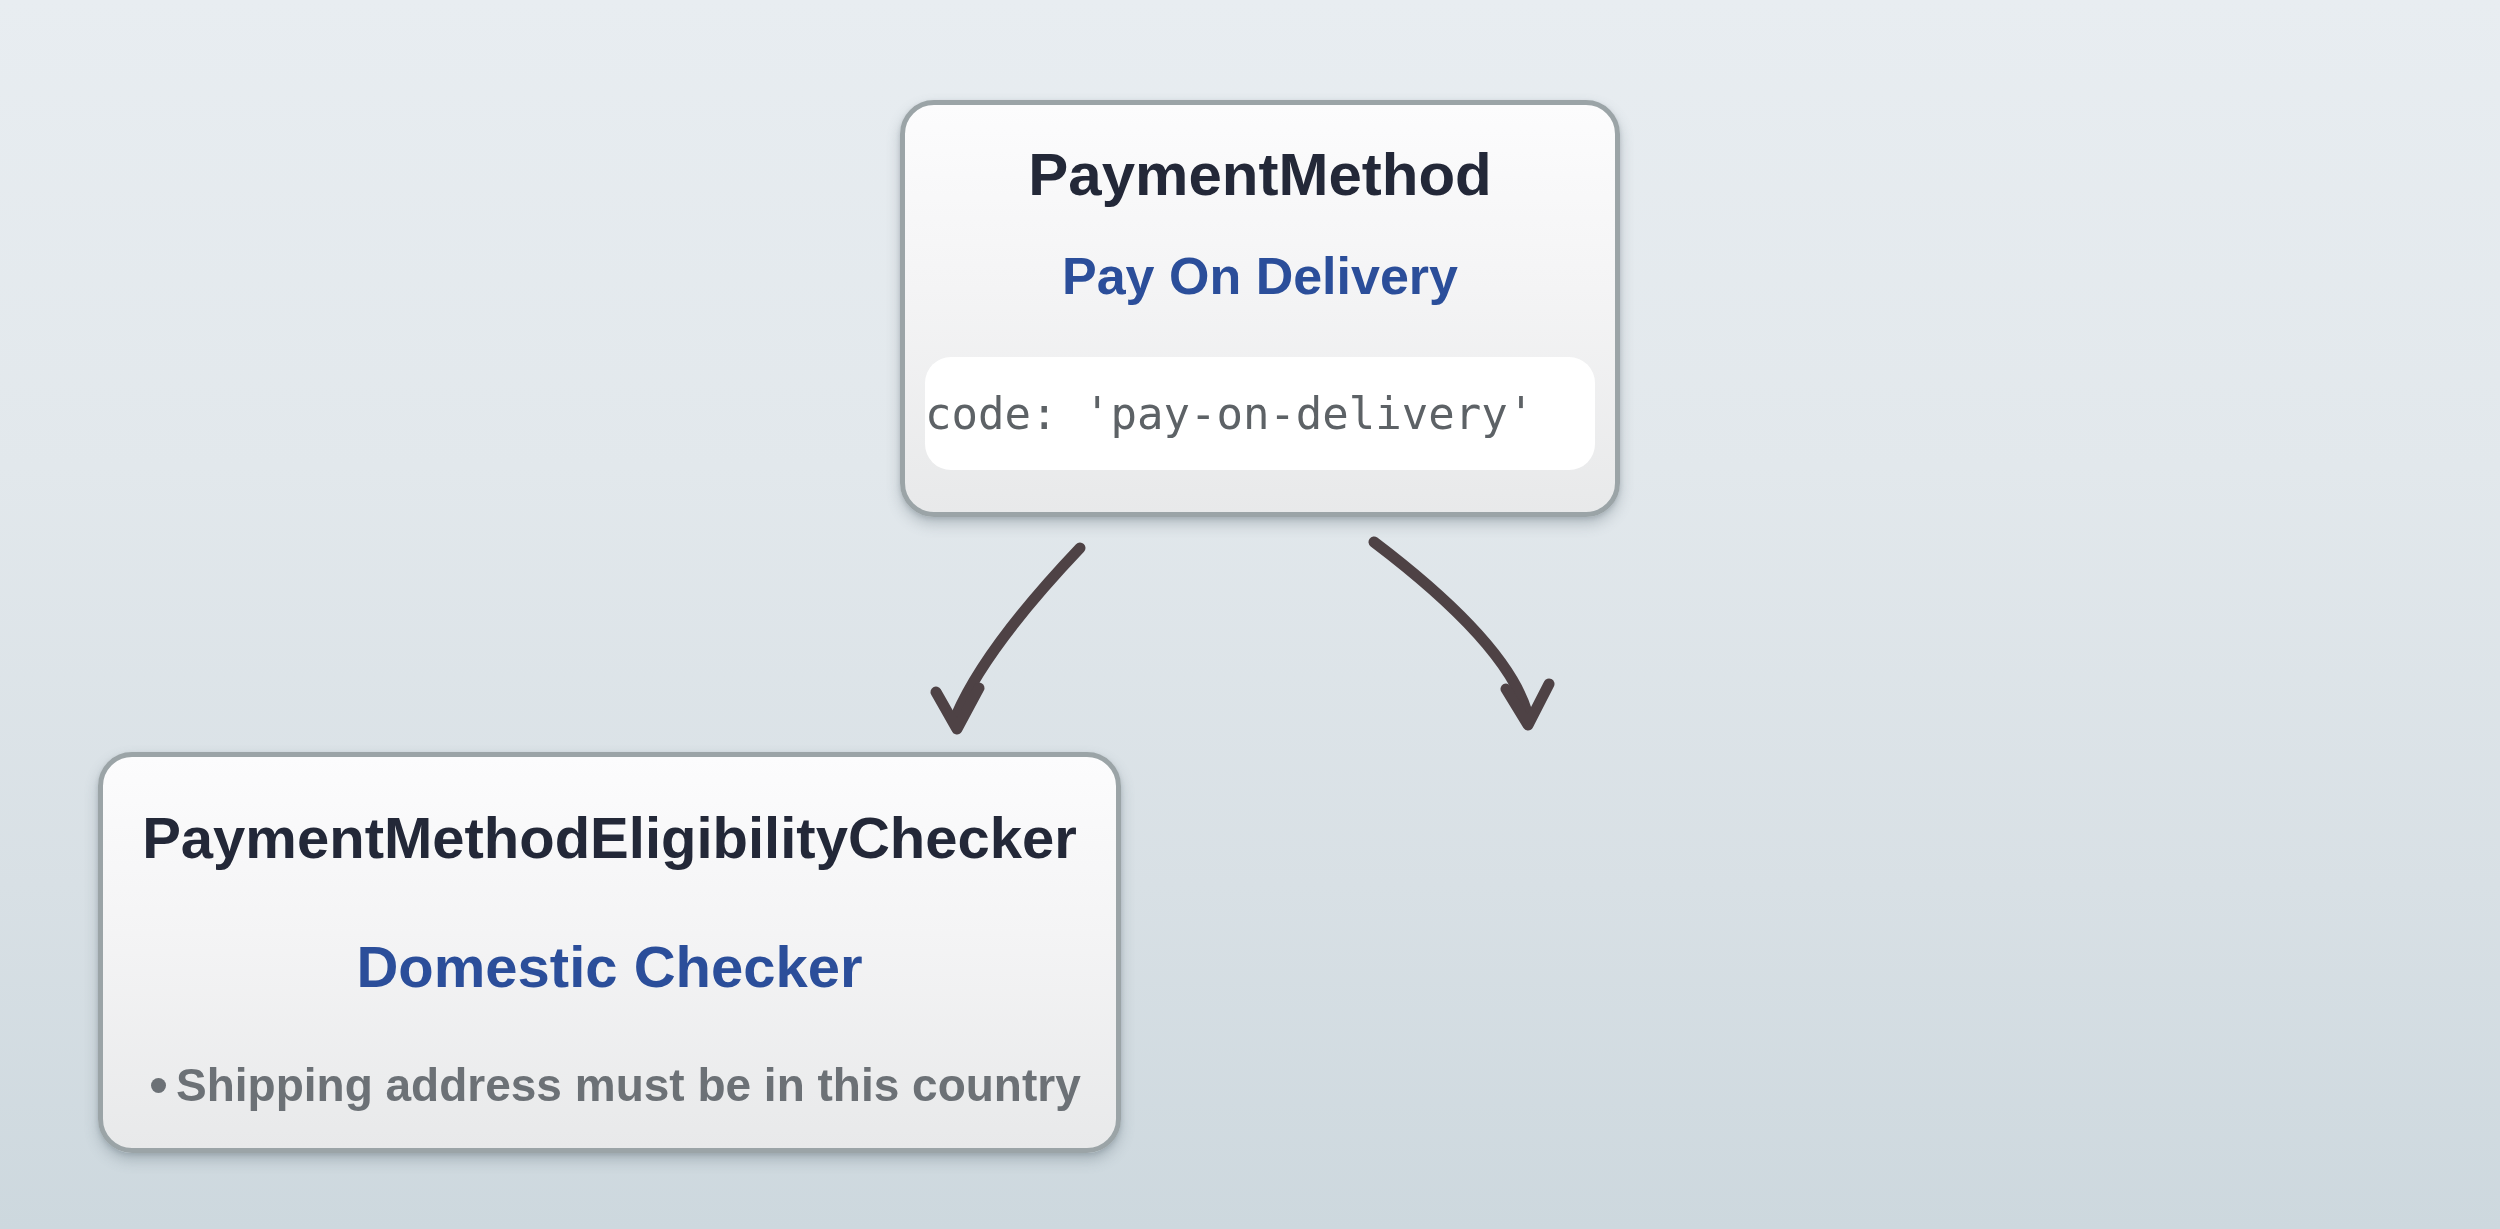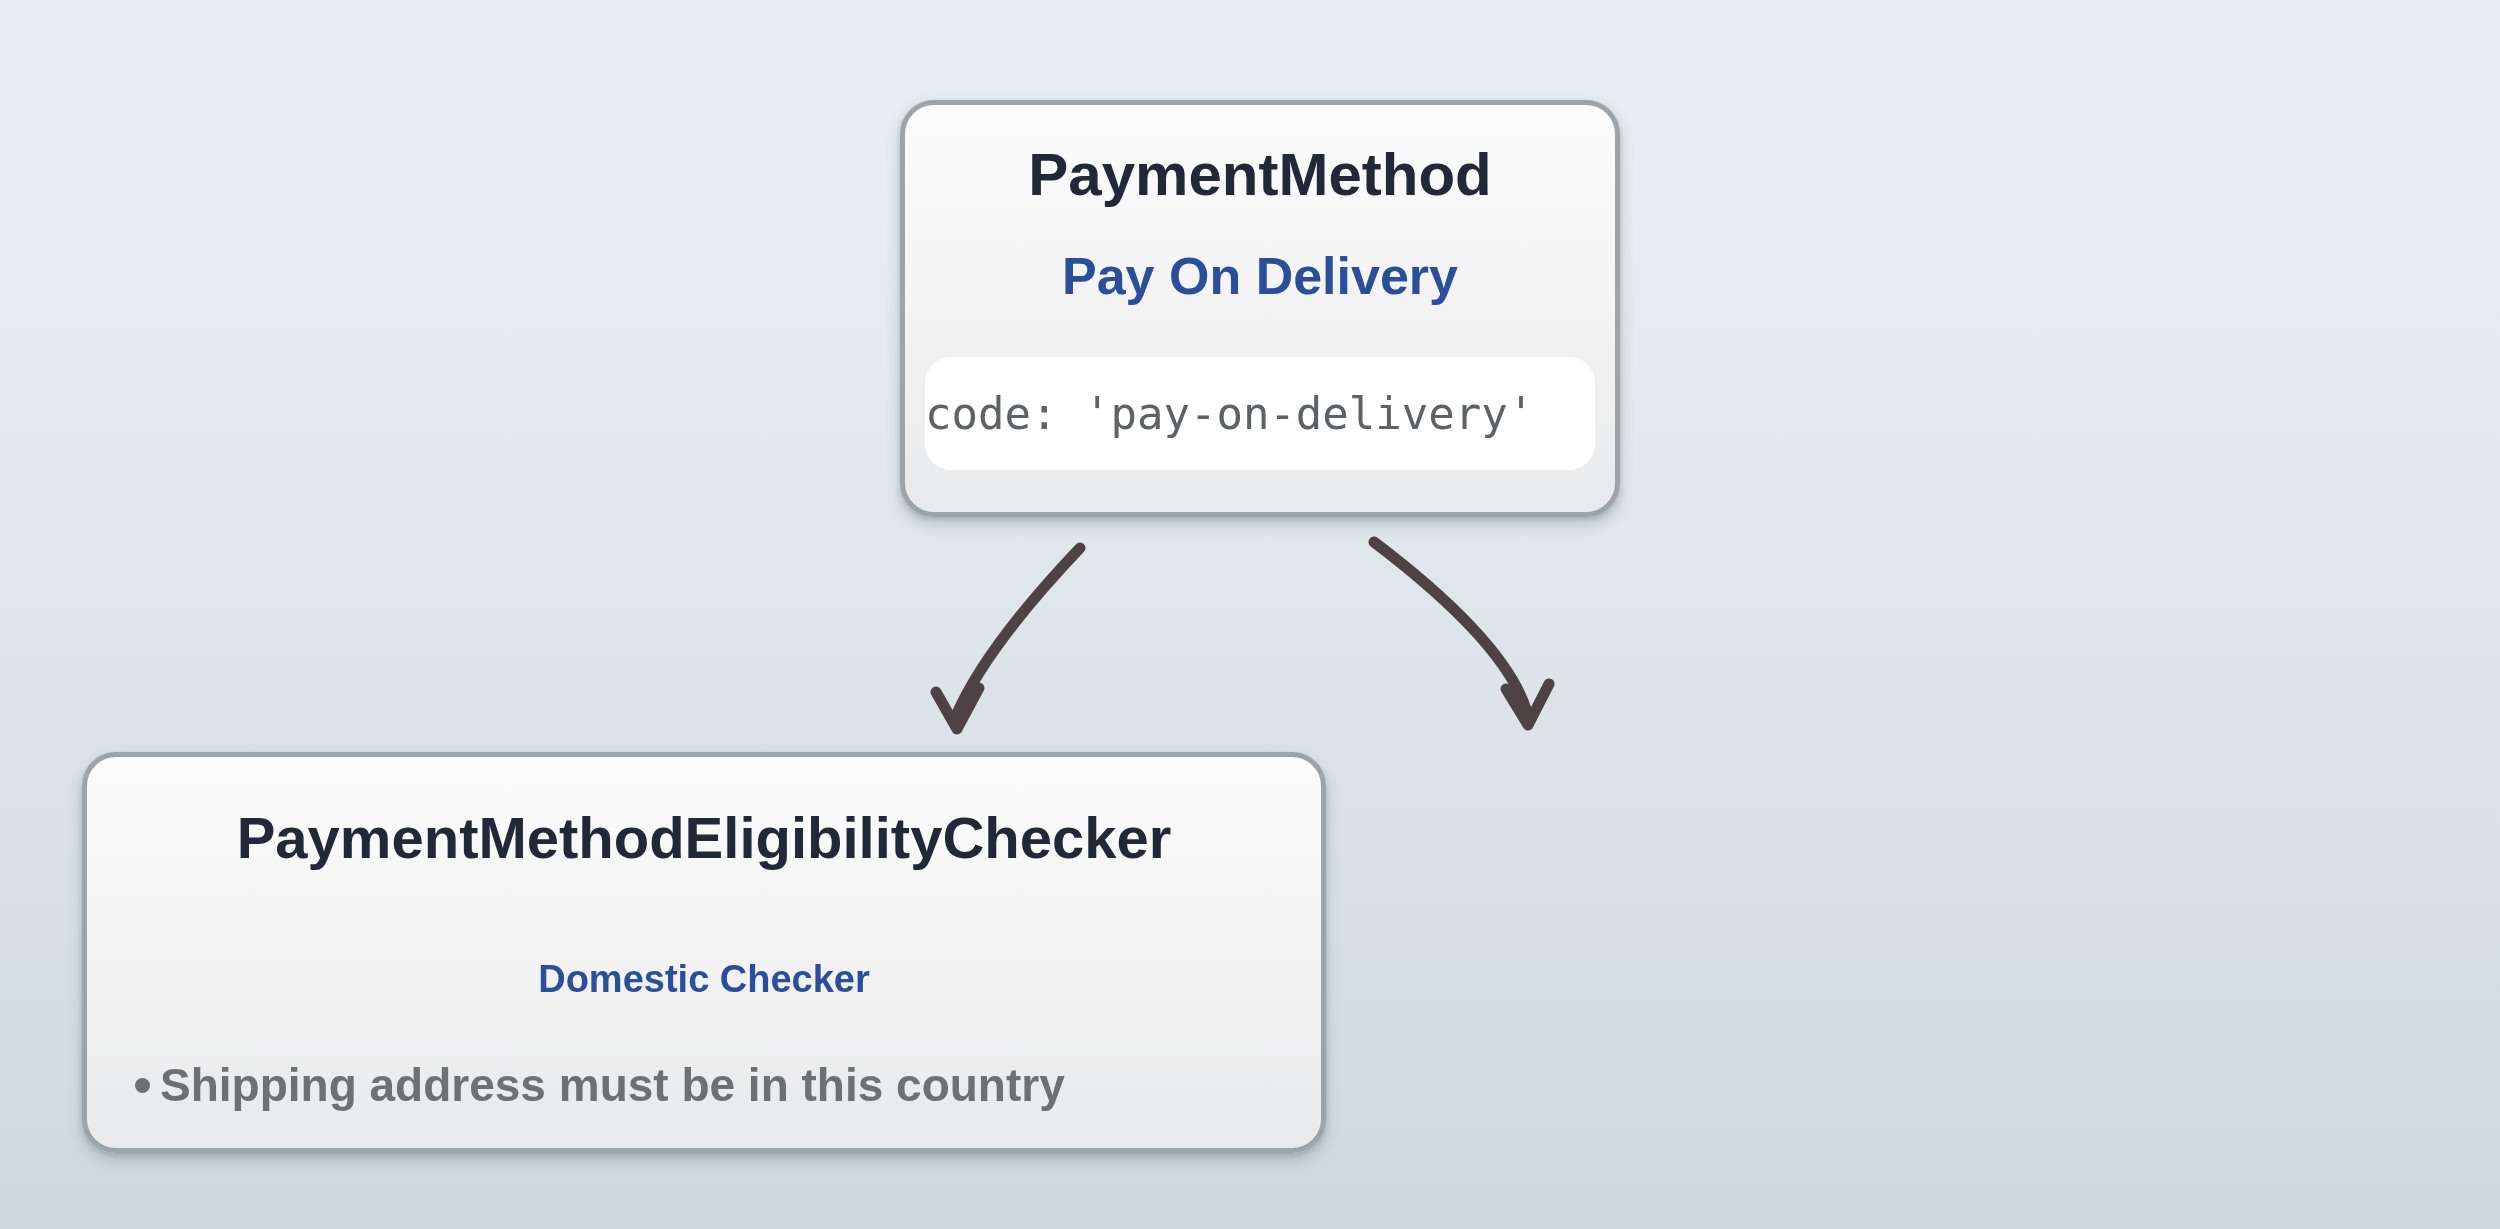--- a/index.html
+++ b/index.html
@@ -44,21 +44,21 @@
     border-radius: 34px;
     background: linear-gradient(180deg,
       var(--box-fill-top) 0%,
       #f4f4f5 45%,
       var(--box-fill-bottom) 100%);
     box-shadow: 0 7px 14px rgba(80, 95, 105, 0.30),
                 0 2px 4px rgba(80, 95, 105, 0.20);
   }
 
   .node-top   { left: 900px;  top: 100px; width: 720px;  height: 417px; }
-  .node-left  { left: 82px;   top: 752px; width: 1244px; height: 401px; text-decoration: underline; }
+  .node-left  { left: 98px;   top: 752px; width: 1023px; height: 401px; text-decoration: underline; }
   .node-right { left: 1363px; top: 752px; width: 1045px; height: 300px; }
 
   .node-title, .node-subtitle {
     position: absolute;
     left: 0;
     right: 0;
     text-align: center;
     white-space: nowrap;
   }
   .node-title {
@@ -88,21 +88,21 @@
   }
   .code-text {
     font-family: "DejaVu Sans Mono", "Liberation Mono", monospace;
     font-size: 44px;
     color: var(--code-text);
     white-space: pre;
   }
 
   
   .node-left .node-title    { top: 52px;  font-size: 58px; line-height: 58px; }
-  .node-left .node-subtitle { top: 181px; font-size: 38px; line-height: 58px; margin-top: 12px; }
+  .node-left .node-subtitle { top: 181px; font-size: 58px; line-height: 58px; }
 
   .rule-row {
     position: absolute;
     left: 48px;
     right: 20px;
     top: 301px;
     display: flex;
     align-items: center;
     gap: 10px;
   }

